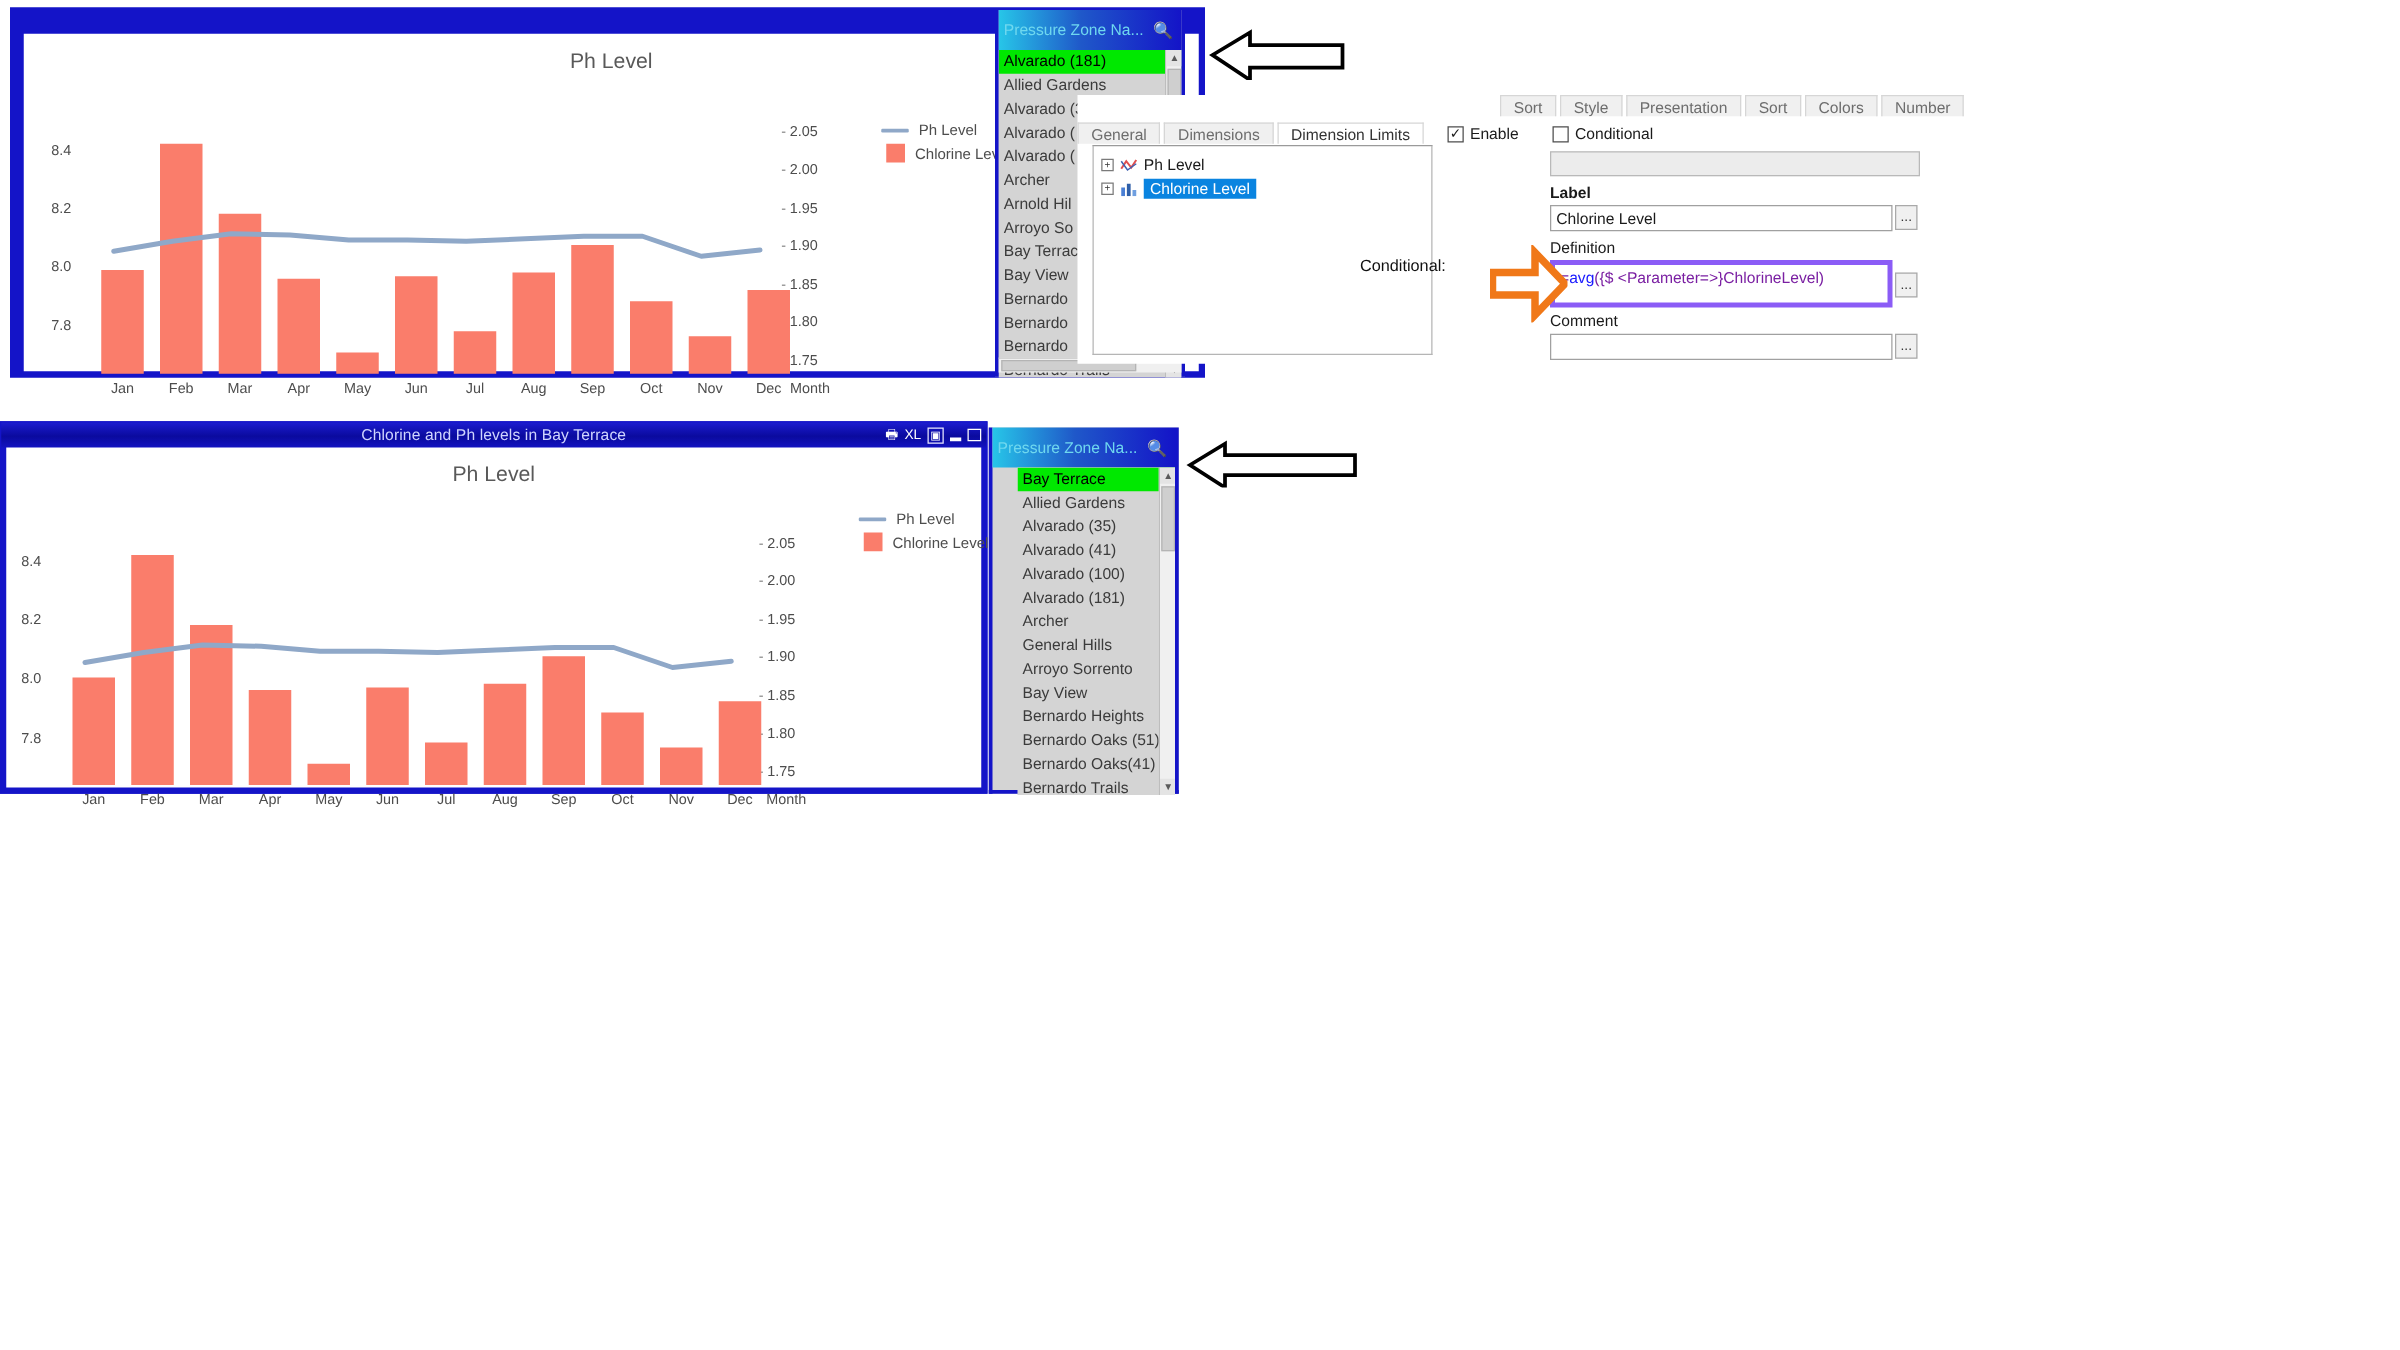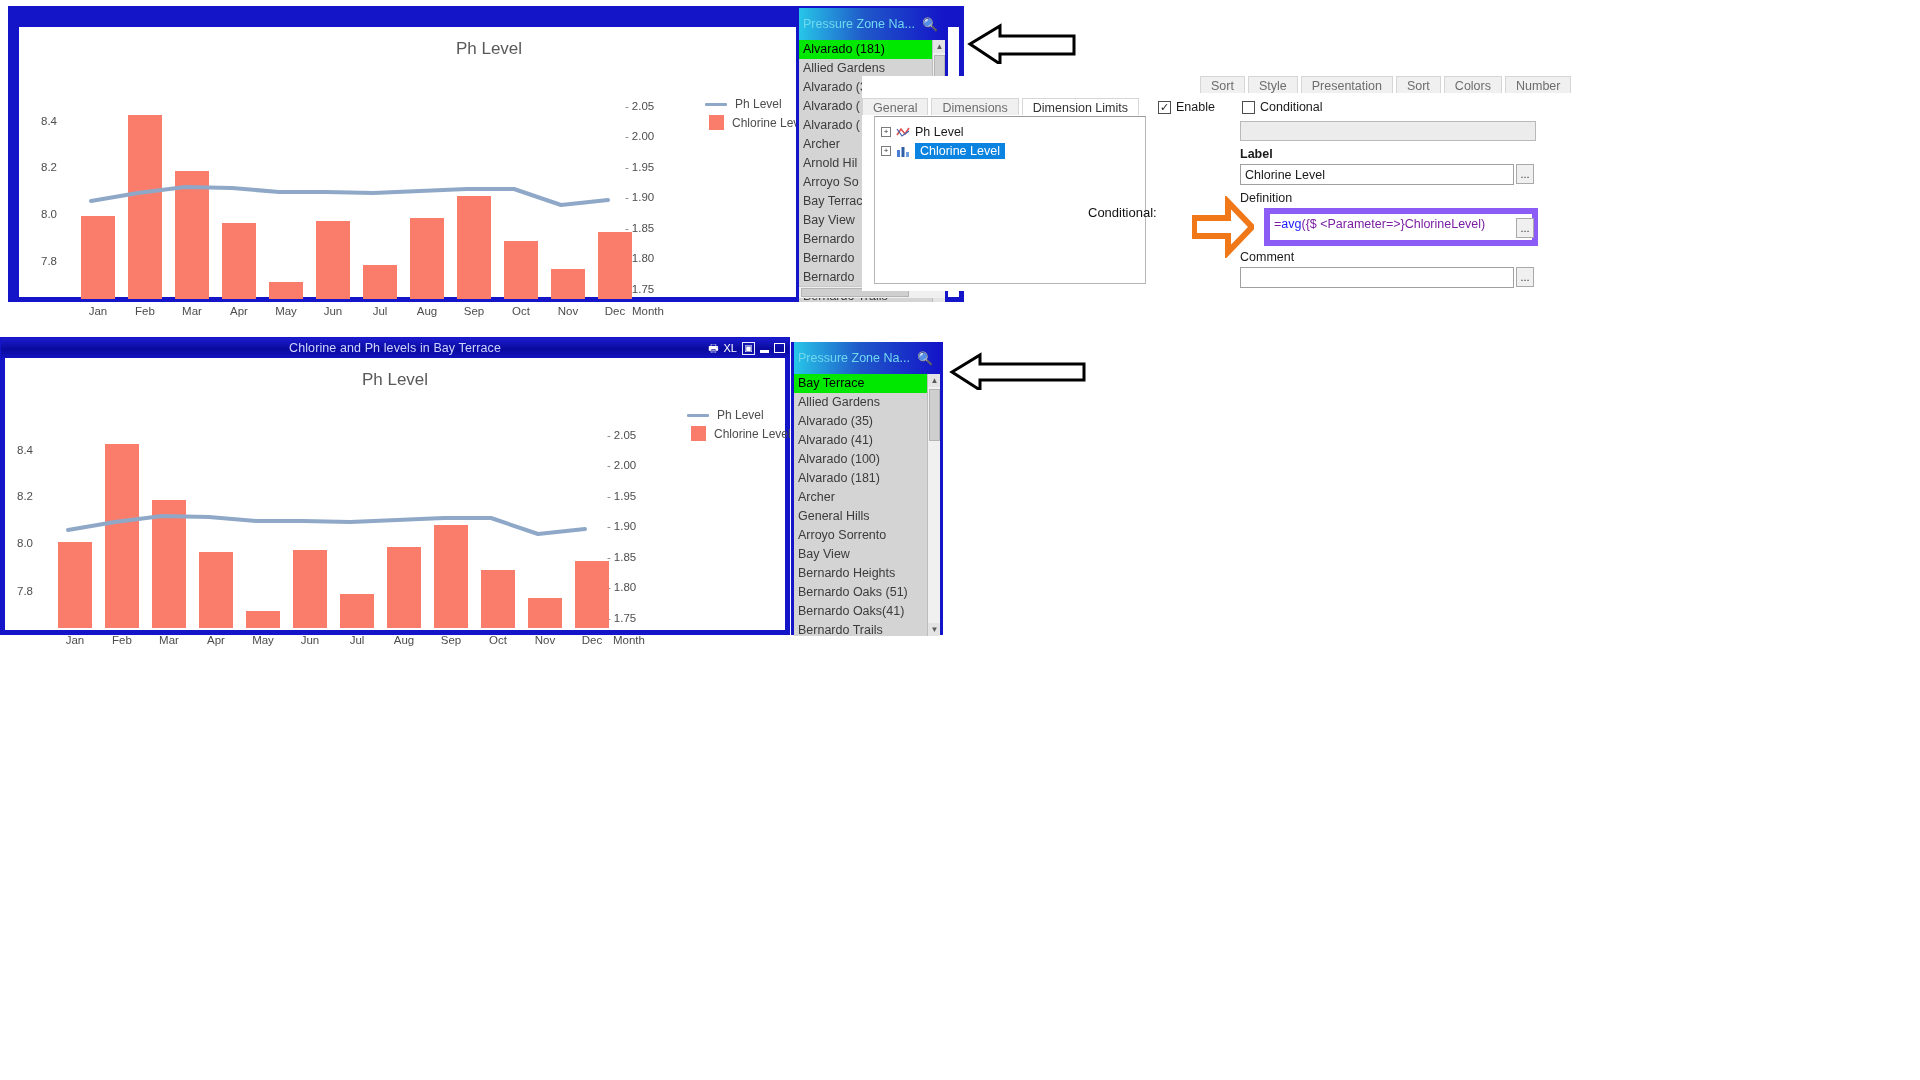--- a/index.html
+++ b/index.html
@@ -150,21 +150,21 @@
     display: inline-flex; align-items: center; justify-content: center;
     font-size: 11px; color: #1a1a1a; line-height: 1;
   }
   .field-label { position: absolute; font-size: 12.5px; color: #1a1a1a; }
   .textfield {
     position: absolute; background: #ffffff; border: 1px solid #a0a0a0;
     font-size: 12.5px; color: #1a1a1a; padding: 2px 4px; line-height: 16px;
     white-space: nowrap; overflow: hidden;
   }
   .textfield.gray { background: #ececec; border: 1px solid #b9b9b9; }
-  .textfield.focus { border: 6px solid #8b5cf6; margin-left: 24px; }
+  .textfield.focus { border: 4px solid #8b5cf6; }
   .ellipsis-btn {
     position: absolute; width: 18px; height: 20px; background: #f0f0f0;
     border: 1px solid #a9a9a9; font-size: 11px; color: #333;
     display: flex; align-items: center; justify-content: center; line-height: 1;
   }
   .expr-kw { color: #1a1aff; }
   .expr-txt { color: #7a1fa2; }
 
   
   .callout {
@@ -424,21 +424,21 @@
         <span class="legend-label">Chlorine Level</span>
       </div>
     </div>
   </div>
 
   <div class="listbox" style="left:791px; top:342px; width:152px; height:293px;">
     <div class="lb-titlebar">
       <span class="lb-title">Pressure Zone Na...</span>
       <span class="lb-search">🔍</span>
     </div>
-    <div class="lb-list" style="height:262px;">
+    <div class="lb-list" style="height:262px;margin-left:20px;">
       <div class="lb-item selected">Bay Terrace</div>
       <div class="lb-item">Allied Gardens</div>
       <div class="lb-item">Alvarado (35)</div>
       <div class="lb-item">Alvarado (41)</div>
       <div class="lb-item">Alvarado (100)</div>
       <div class="lb-item">Alvarado (181)</div>
       <div class="lb-item">Archer</div>
       <div class="lb-item">General Hills</div>
       <div class="lb-item">Arroyo Sorrento</div>
       <div class="lb-item">Bay View</div>

